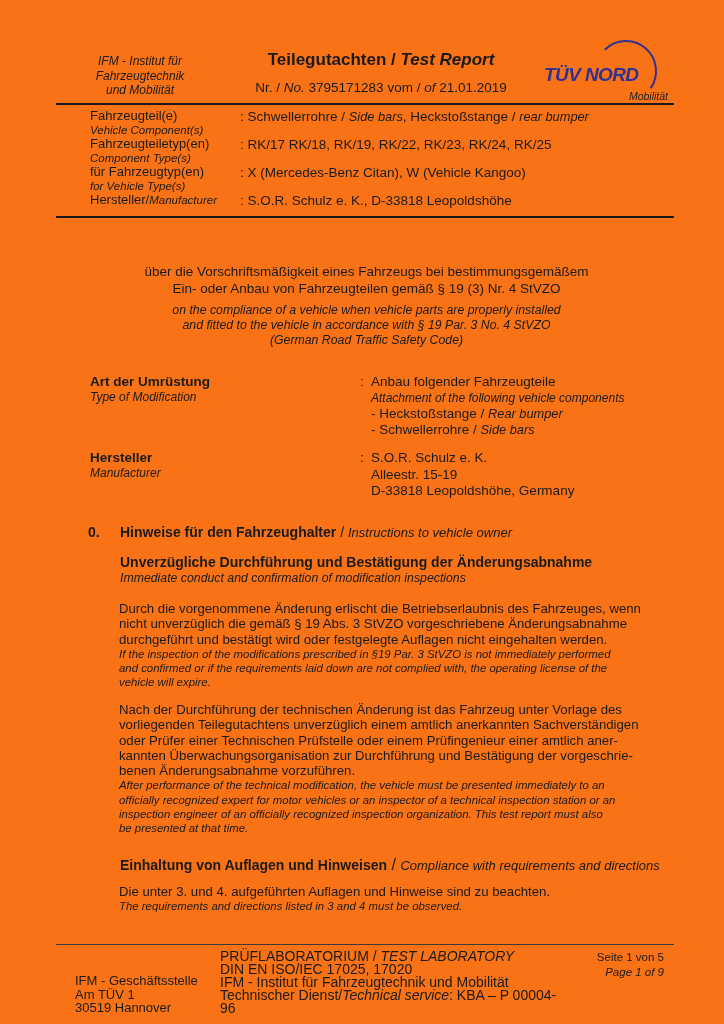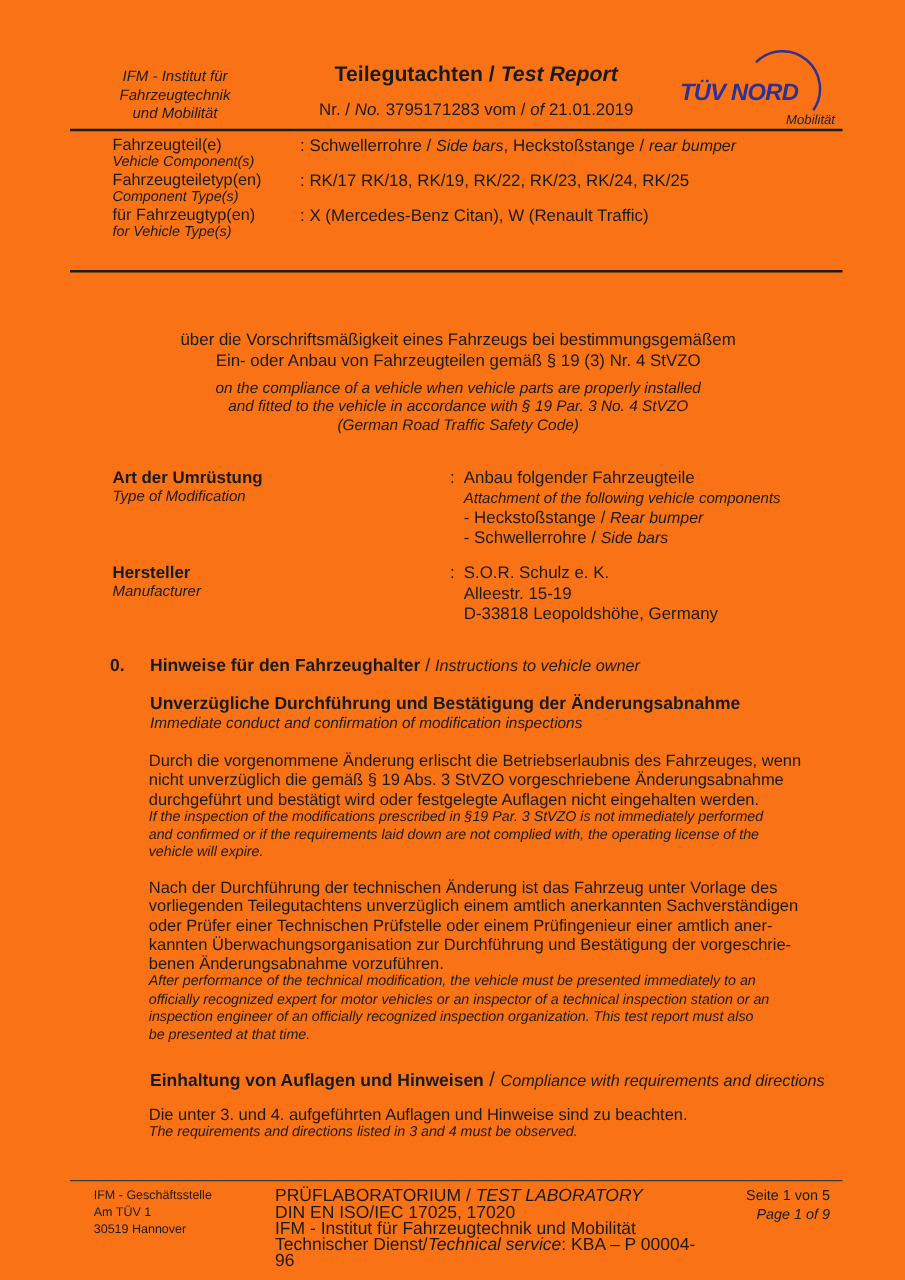--- a/index.html
+++ b/index.html
@@ -66,21 +66,21 @@
 
   .para{position:absolute;left:119px;width:549px;}
   .para1{top:601px;}
   .para2{top:702px;}
   .para3{top:884px;}
   .para-de{font-size:13.2px;line-height:15.3px;}
   .para-en{font-size:11.4px;line-height:14.2px;font-style:italic;}
 
   
   .footer{position:absolute;left:75px;right:60px;top:950px;display:flex;align-items:flex-start;}
-  .f-left{width:145px;flex:none;font-size:10px;line-height:13.5px;}
+  .f-left{width:145px;flex:none;font-size:13px;line-height:13.5px;margin-top:24px;}
   .f-center{flex:1;text-align:left;font-size:14px;line-height:13px;}
   .f-right{width:95px;flex:none;text-align:right;font-size:11.5px;line-height:14.5px;}
 </style>
 </head>
 <body>
 
 <div class="page">
 
   <div class="header">
     <div class="hdr-left pre">IFM - Institut für
@@ -117,23 +117,29 @@
         <div class="label-en">Component Type(s)</div>
       </div>
       <div class="info-value">: RK/17 RK/18, RK/19, RK/22, RK/23, RK/24, RK/25</div>
     </div>
 
     <div class="info-row">
       <div class="info-label">
         <div class="label-de">für Fahrzeugtyp(en)</div>
         <div class="label-en">for Vehicle Type(s)</div>
       </div>
-      <div class="info-value">: X (Mercedes-Benz Citan), W (Renault Traffic)</div>
-    </div>
-
+      <div class="info-value">: X (Mercedes-Benz Citan), W (Vehicle Kangoo)</div>
+    </div>
+
+    <div class="info-row">
+      <div class="info-label">
+        <div class="label-de"><span>Hersteller/</span><span class="label-en">Manufacturer</span></div>
+      </div>
+      <div class="info-value">: S.O.R. Schulz e. K., D-33818 Leopoldshöhe</div>
+    </div>
 
   </div>
 
   <div class="rule-mid"></div>
 
   <div class="statement">
     <div class="statement-de pre">über die Vorschriftsmäßigkeit eines Fahrzeugs bei bestimmungsgemäßem
 Ein- oder Anbau von Fahrzeugteilen gemäß § 19 (3) Nr. 4 StVZO</div>
     <div class="statement-en pre">on the compliance of a vehicle when vehicle parts are properly installed
 and fitted to the vehicle in accordance with § 19 Par. 3 No. 4 StVZO

